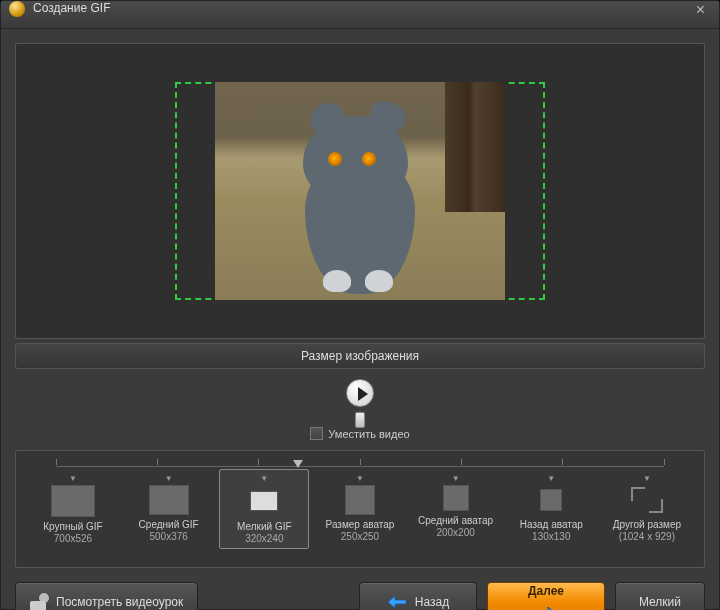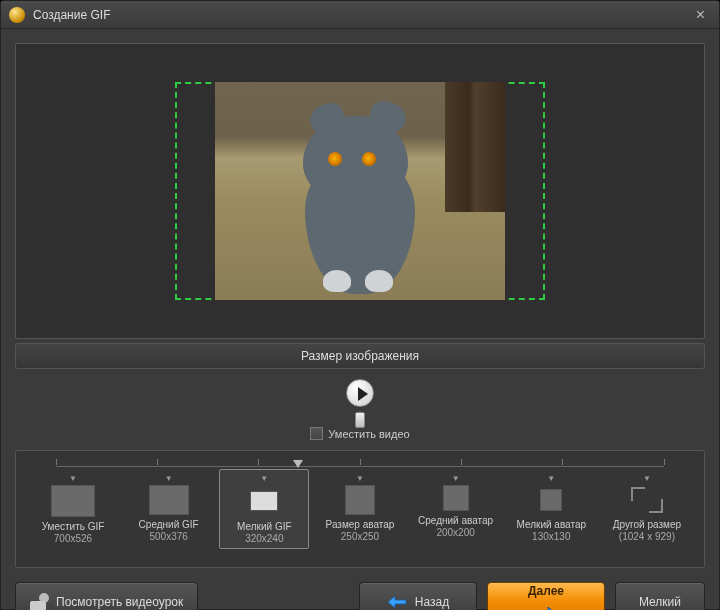--- a/index.html
+++ b/index.html
@@ -16,22 +16,21 @@
   background: #3b3b3b;
   border: 1px solid #222;
   border-radius: 4px 4px 0 0;
   position: relative;
 }
 .titlebar {
   height: 28px;
   background: linear-gradient(to bottom, #4a4a4a, #3a3a3a);
   border-bottom: 1px solid #2a2a2a;
   display: flex;
-  align-items: center;
-  padding: 8px 8px;
+  padding: 0 8px;
 }
 .titlebar .app-icon {
   width: 16px; height: 16px;
   background: radial-gradient(circle at 35% 30%, #ffe38a, #c98a00 70%);
   border-radius: 50%;
   margin-right: 8px;
 }
 .titlebar .title {
   color: #ddd;
   font-size: 12px;
@@ -396,21 +395,21 @@
         <span style="left:50%"></span>
           <span style="left:66.6%"></span>
           <span style="left:83.2%"></span>
           <span style="left:100%"></span>
         <div class="tick-marker"></div>
       </div>
       <div class="preset-row">
         <div class="preset">
           <div class="arrow">▼</div>
           <div class="thumb t0"></div>
-          <div class="lbl">Уместить GIF</div>
+          <div class="lbl">Крупный GIF</div>
           <div class="dim">700x526</div>
         </div>
         <div class="preset">
           <div class="arrow">▼</div>
           <div class="thumb t1"></div>
           <div class="lbl">Средний GIF</div>
           <div class="dim">500x376</div>
         </div>
         <div class="preset selected">
           <div class="arrow">▼</div>
@@ -426,21 +425,21 @@
         </div>
         <div class="preset">
           <div class="arrow">▼</div>
           <div class="thumb t4"></div>
           <div class="lbl">Средний аватар</div>
           <div class="dim">200x200</div>
         </div>
         <div class="preset">
           <div class="arrow">▼</div>
           <div class="thumb t5"></div>
-          <div class="lbl">Мелкий аватар</div>
+          <div class="lbl">Назад аватар</div>
           <div class="dim">130x130</div>
         </div>
         <div class="preset">
           <div class="arrow">▼</div>
           <div class="thumb t6"></div>
           <div class="lbl">Другой размер</div>
           <div class="dim">(1024 x 929)</div>
         </div>
       </div>
     </div>

